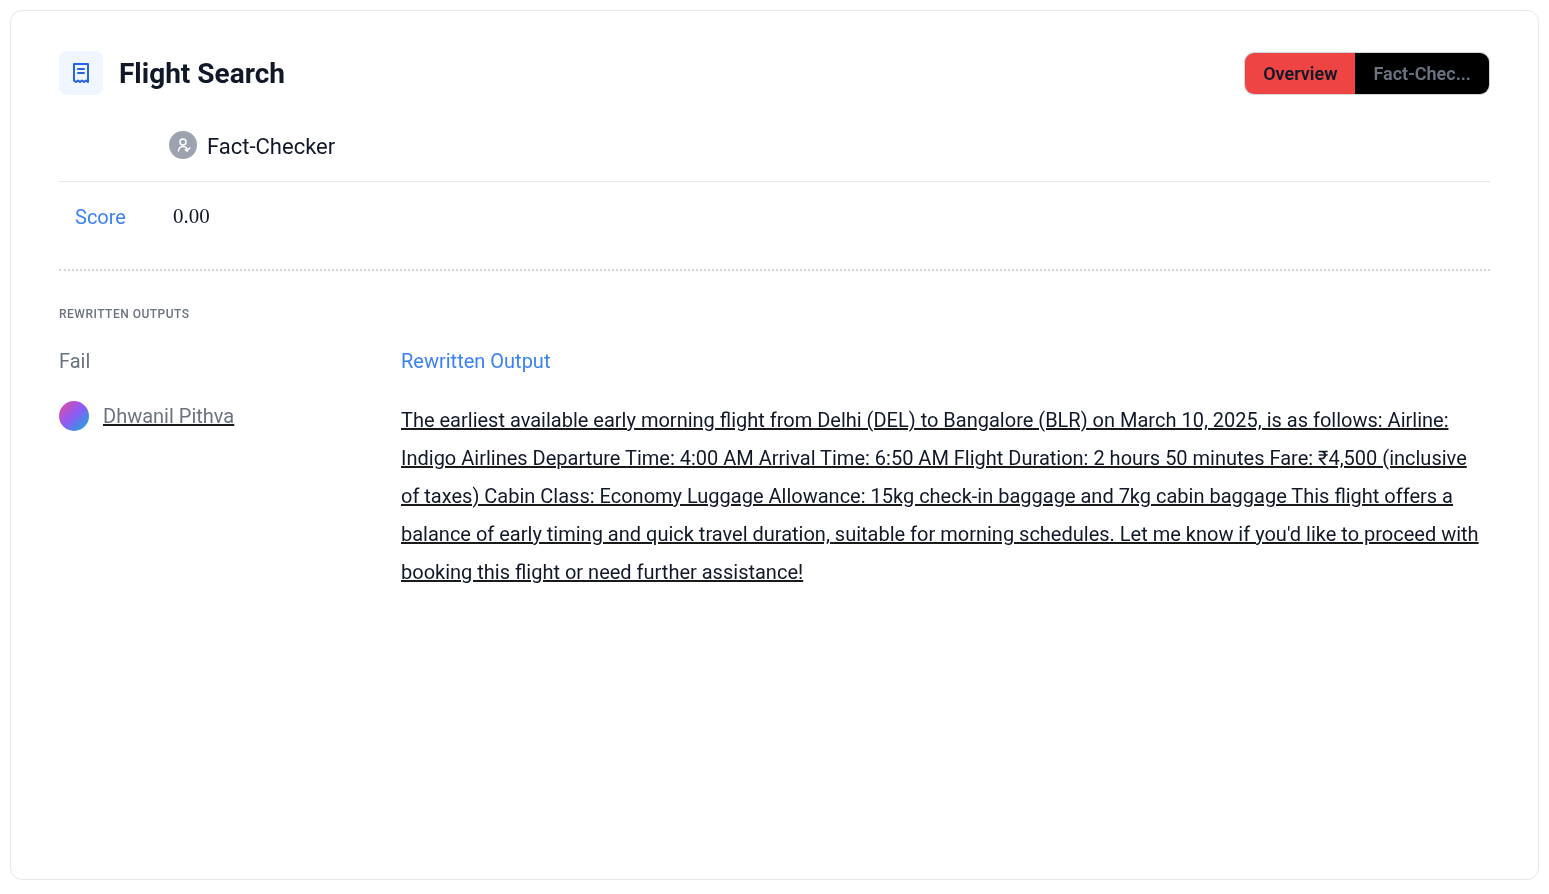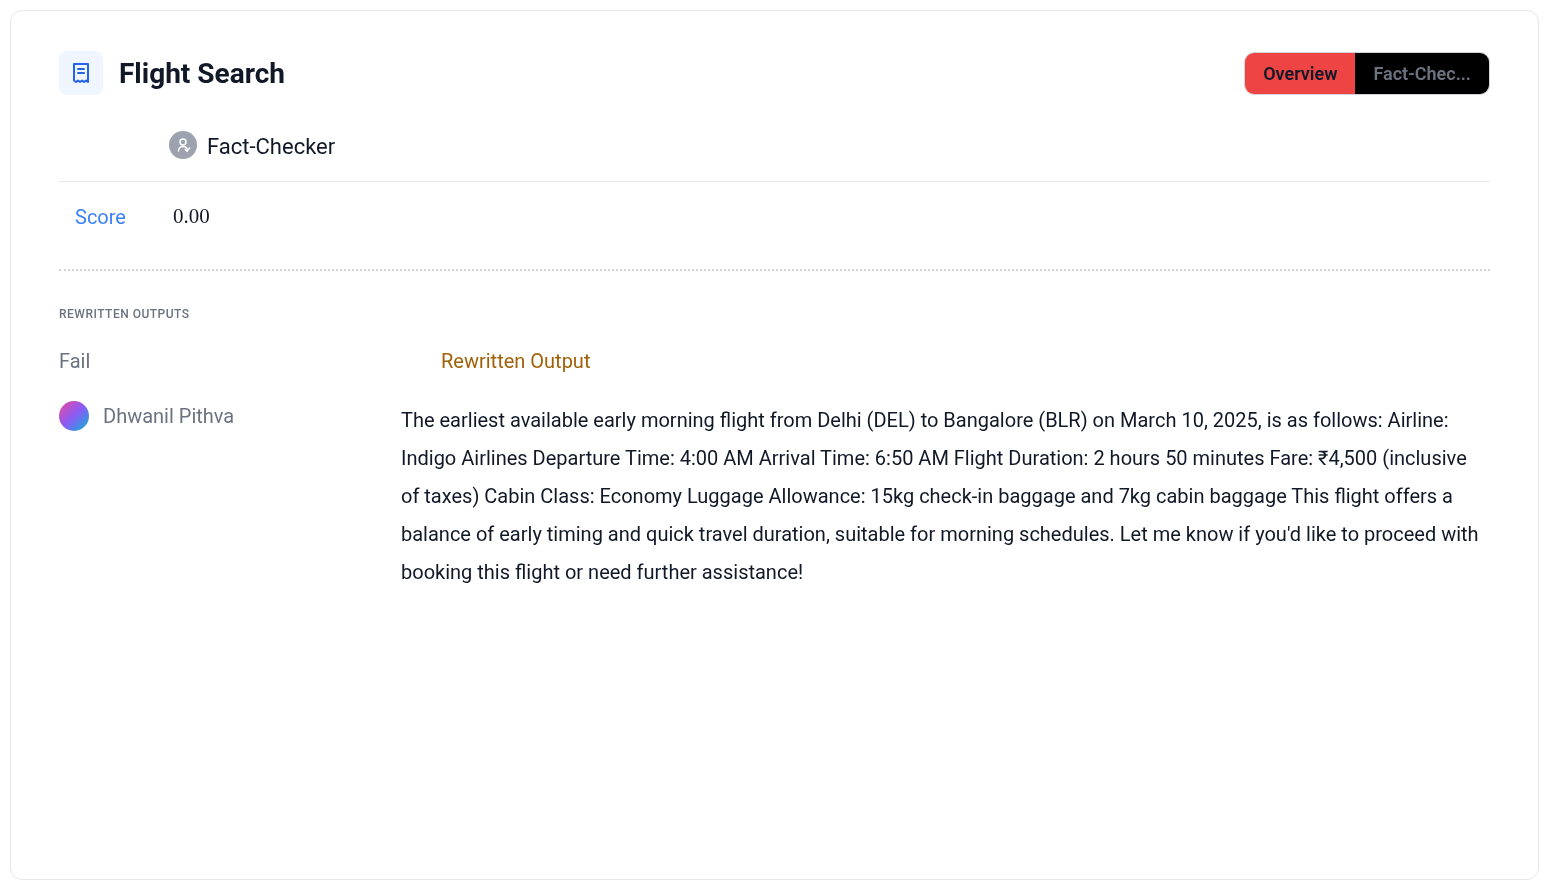--- a/index.html
+++ b/index.html
@@ -141,26 +141,26 @@
       display: flex;
       margin-bottom: 28px;
     }
     .user-col-header {
       width: 342px;
       font-size: 20px;
       color: #6b7280;
     }
     .rewritten-col-header {
       font-size: 20px;
-      color: #a16207;
-      margin-left: 40px;
+      color: #3b82f6;
     }
     .outputs-row {
       display: flex;
       align-items: flex-start;
+      text-decoration: underline;
     }
     .user-cell {
       width: 342px;
       display: flex;
       align-items: center;
       gap: 14px;
     }
     .user-avatar {
       width: 30px;
       height: 30px;

